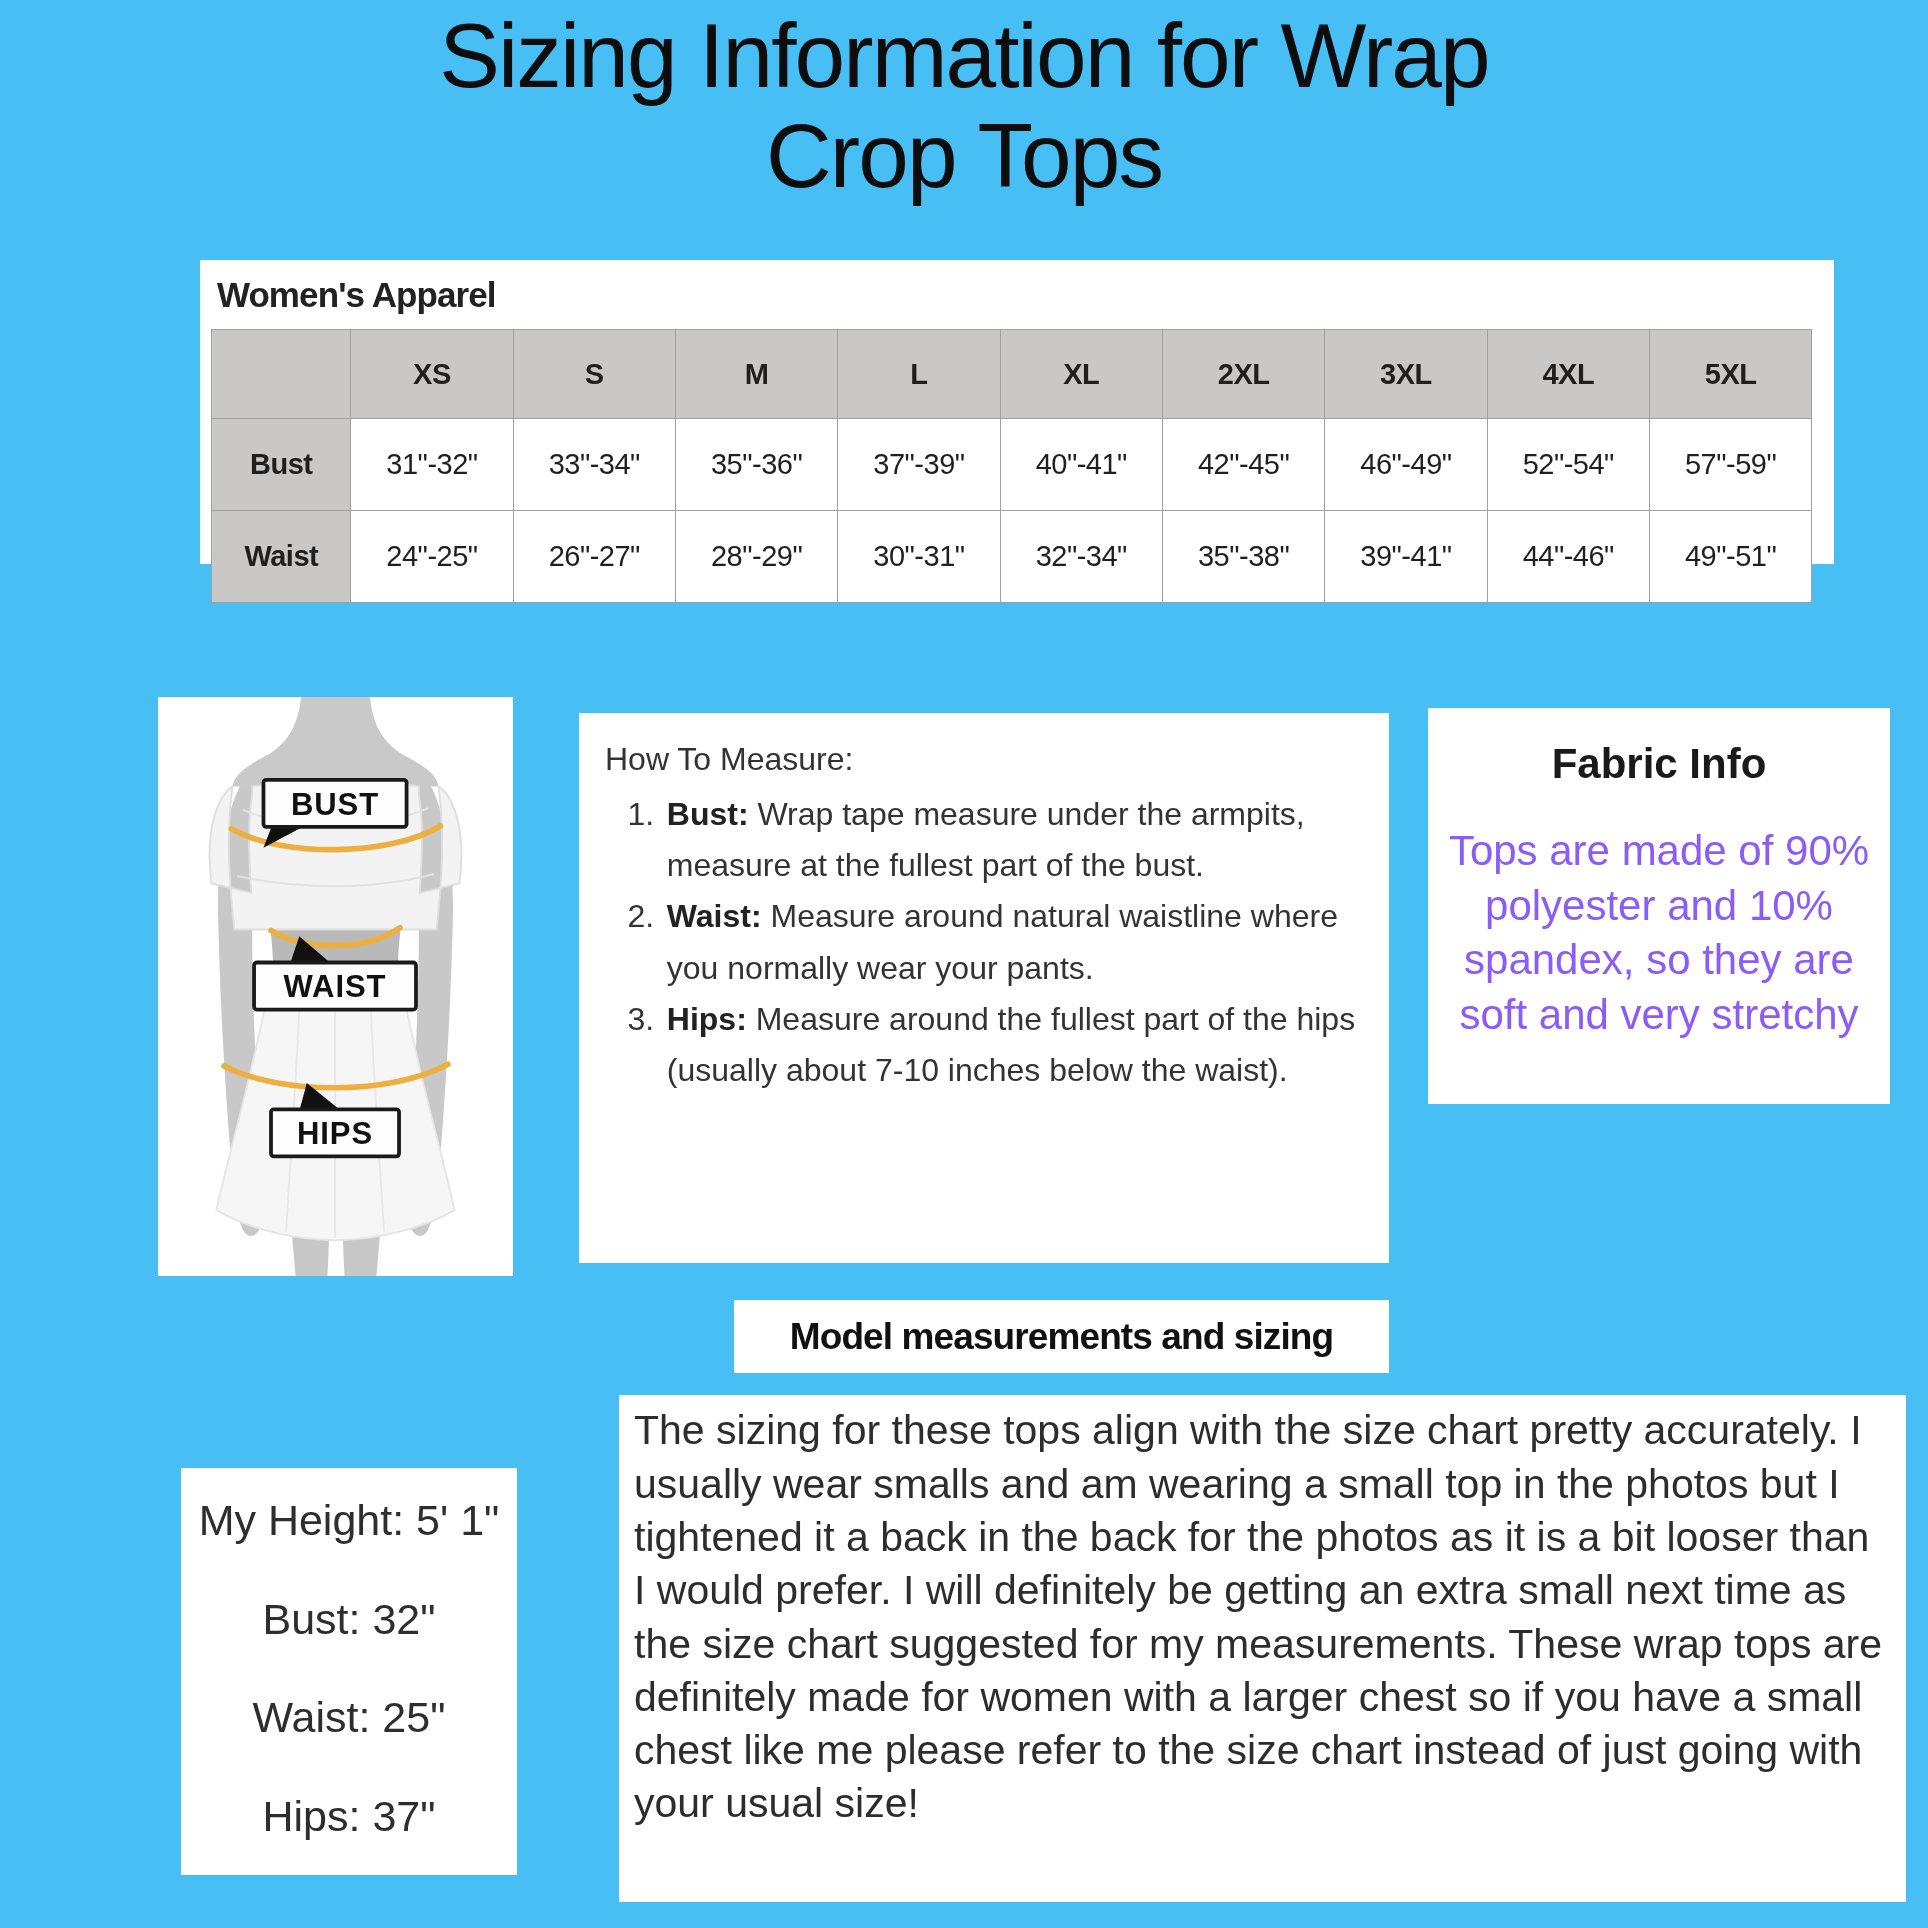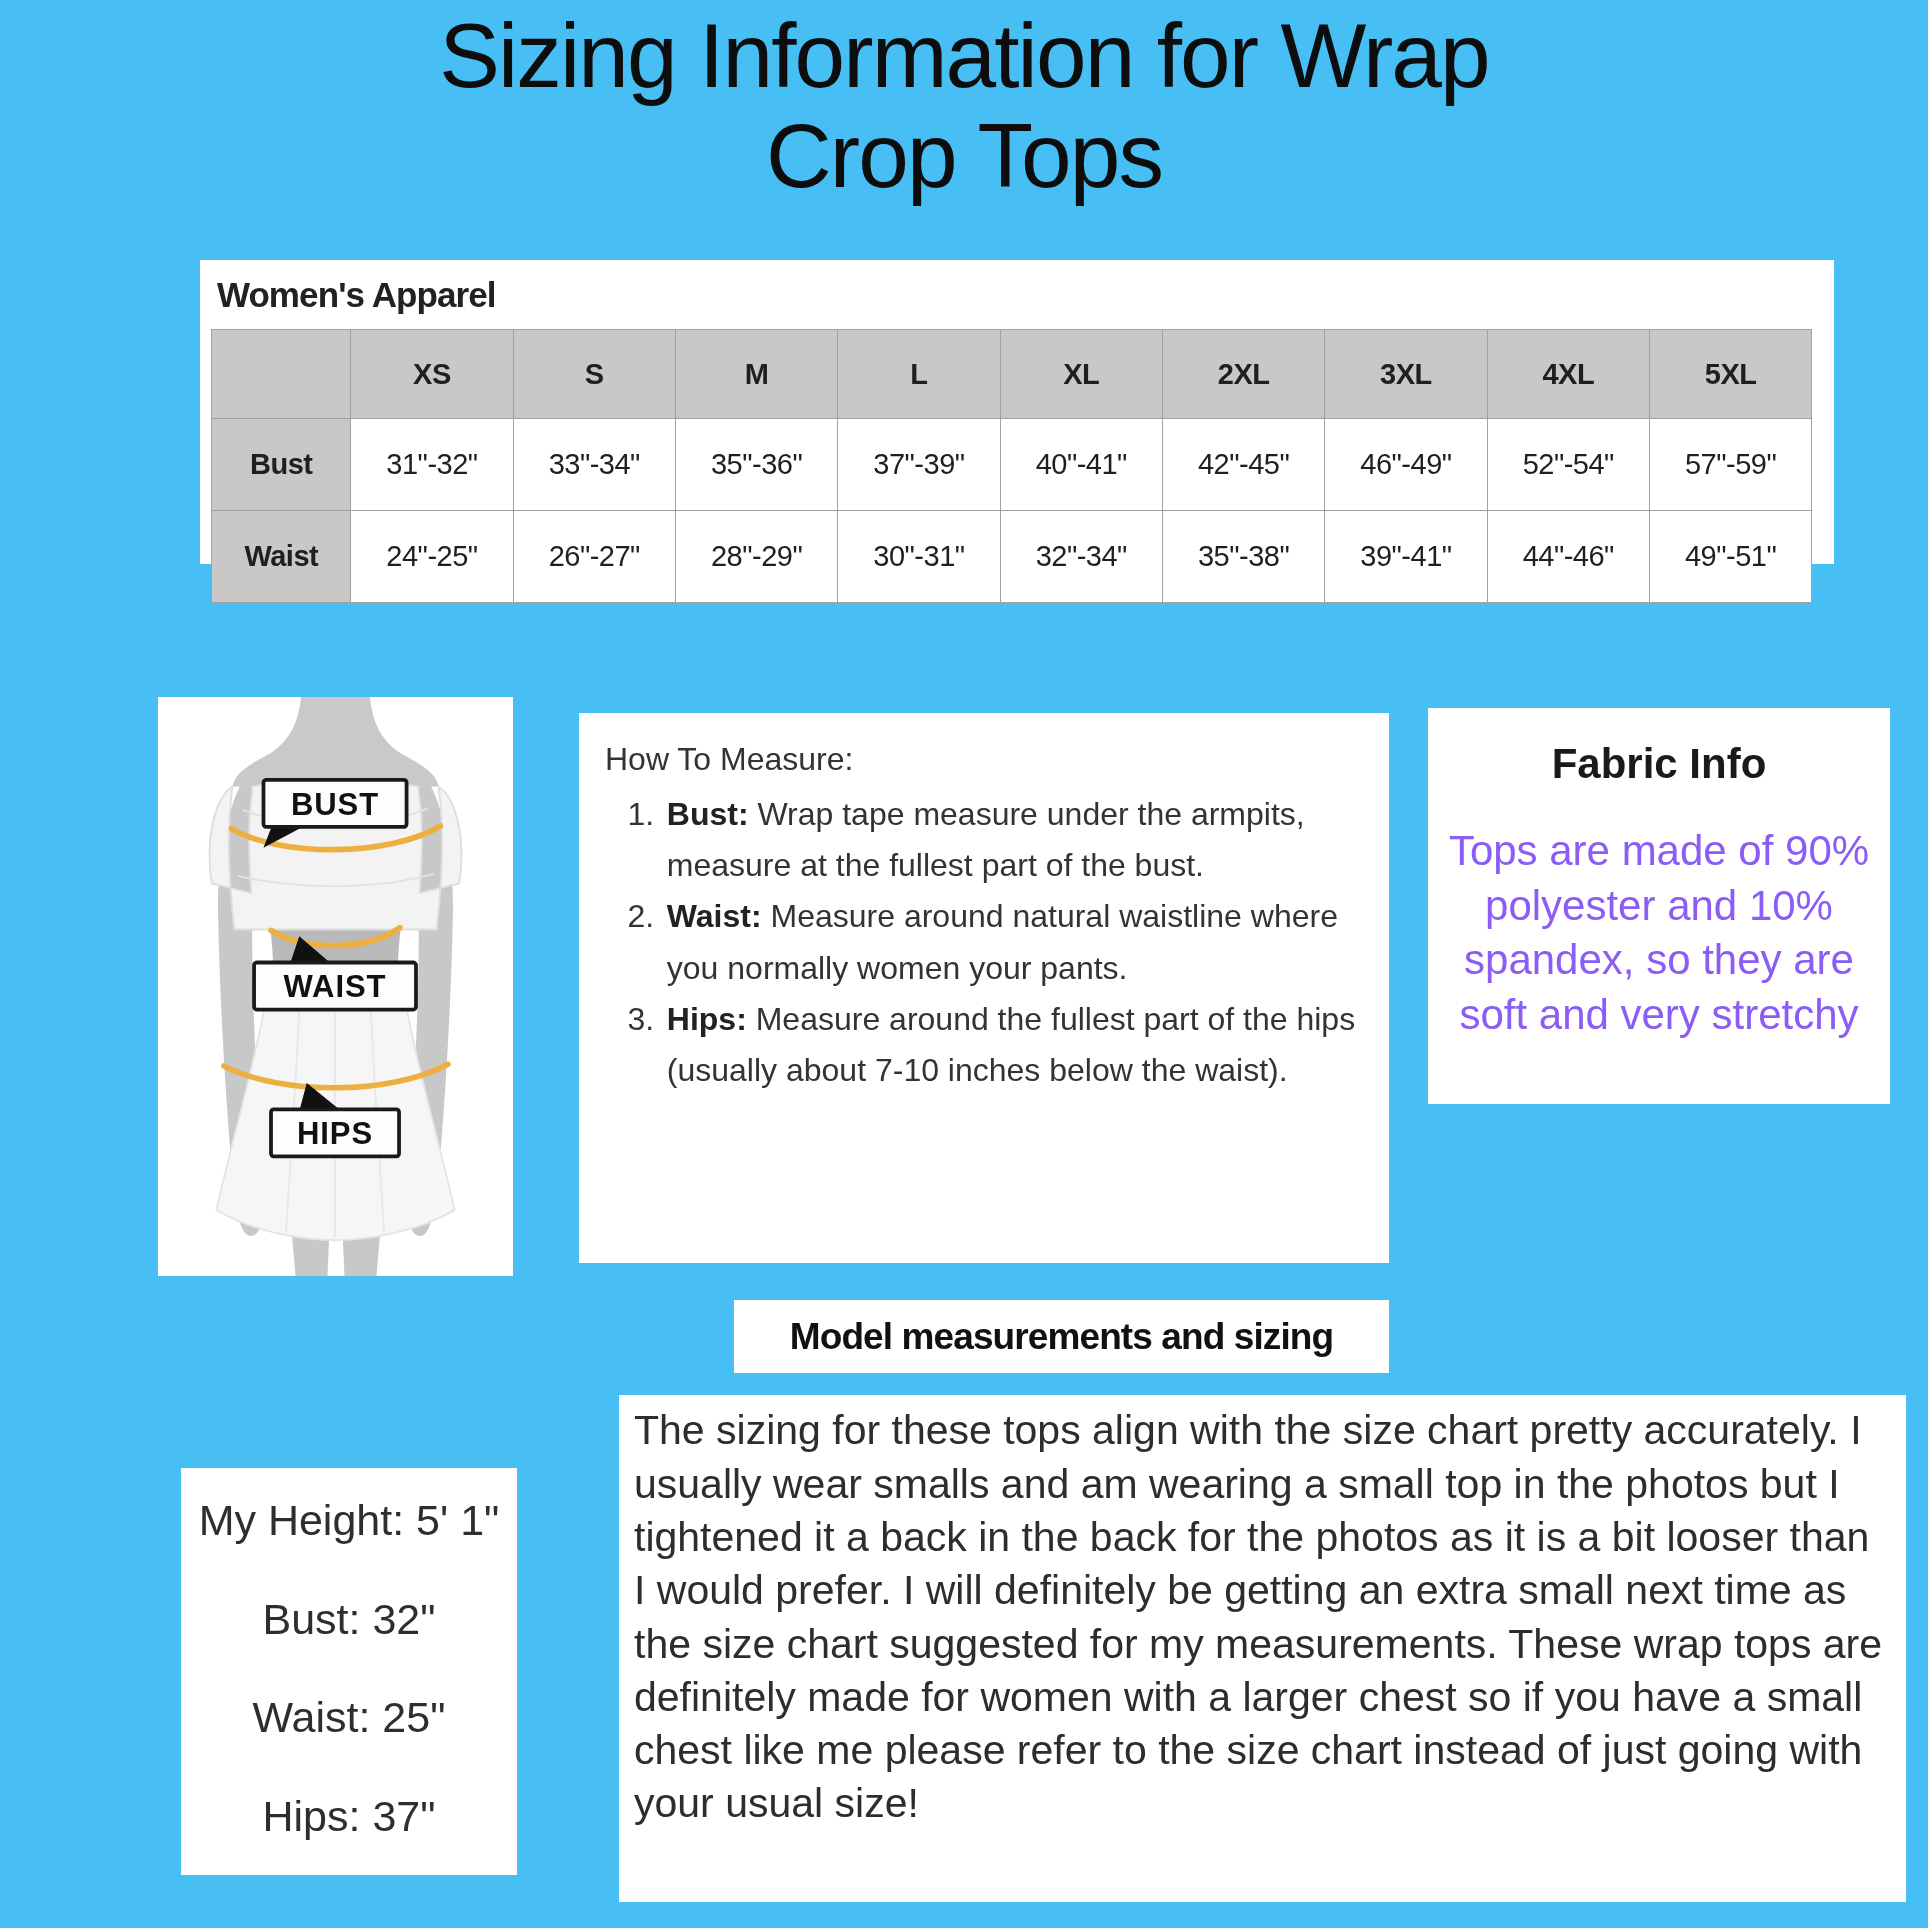--- a/index.html
+++ b/index.html
@@ -174,21 +174,21 @@
       <polygon points="150,440 195,440 158,410" fill="#111"></polygon>
       <rect x="120" y="438" width="136" height="50" rx="3" fill="#fdfdfd" stroke="#1a1a1a" stroke-width="4"></rect>
       <text x="188" y="475" text-anchor="middle" font-size="33" font-weight="bold" letter-spacing="1" fill="#111">HIPS</text>
     </svg>
   </div>
 
   <div class="howto-box">
     <div class="howto-heading">How To Measure:</div>
     <ol>
       <li><b>Bust:</b> <span>Wrap tape measure under the armpits, measure at the fullest part of the bust.</span></li>
-      <li><b>Waist:</b> <span>Measure around natural waistline where you normally women your pants.</span></li>
+      <li><b>Waist:</b> <span>Measure around natural waistline where you normally wear your pants.</span></li>
       <li><b>Hips:</b> <span>Measure around the fullest part of the hips (usually about 7-10 inches below the waist).</span></li>
     </ol>
   </div>
 
   <div class="fabric-box">
     <div class="fabric-heading">Fabric Info</div>
     <div class="fabric-body">Tops are made of 90% polyester and 10% spandex, so they are soft and very stretchy</div>
   </div>
 
   <div class="model-heading-bar">Model measurements and sizing</div>

